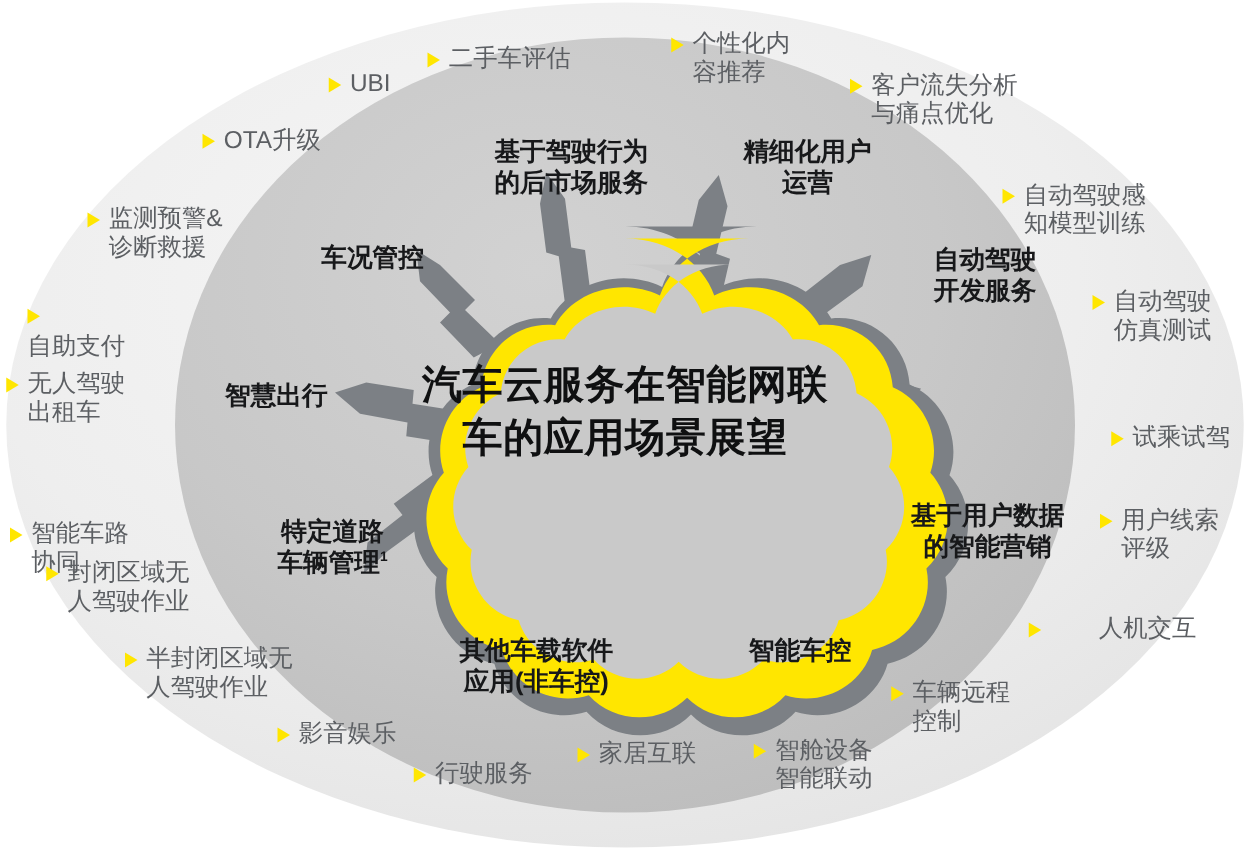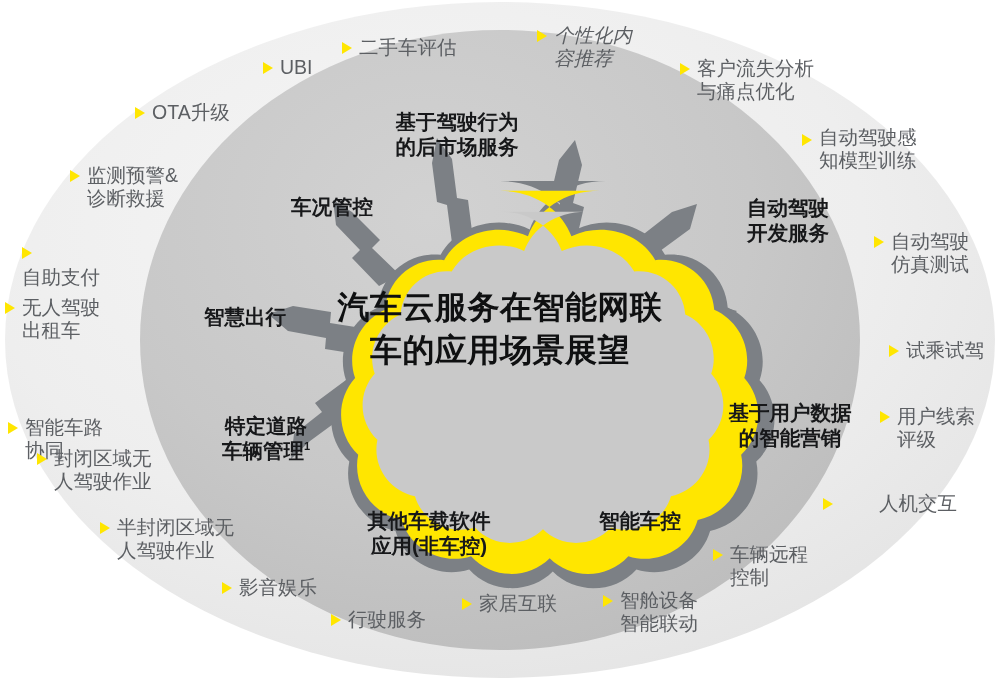--- a/index.html
+++ b/index.html
@@ -38,21 +38,21 @@
   
   .inner-item{
     position:absolute;
     color:#17181a;
     font-size:20.5px;
     font-weight:700;
     line-height:1.2;
     white-space:pre-line;
     text-align:center;
   }
-  .inner-item.left{text-align:right;}
+  .inner-item.left{text-align:center;}
   .inner-item sup{font-size:11px;vertical-align:super;font-weight:700;}
 
   
   #center-text{
     position:absolute;
     left:330px;top:286px;
     width:340px;
     text-align:center;
     color:#0f1011;
     font-size:32px;
@@ -165,20 +165,22 @@
                c9 -25 35 -44 69 -44 z" transform="translate(500 345) scale(0.895) translate(-500 -345)"></path>
     </g>
   </svg>
 
   <div id="center-text">汽车云服务在智能网联
 车的应用场景展望</div>
 
   <div class="inner-item" style="left:362px;top:110px;width:190px;text-align:center;">基于驾驶行为
 的后市场服务</div>
 
+  <div class="inner-item" style="left:566px;top:110px;width:160px;">精细化用户
+运营</div>
 
   <div class="inner-item left" style="left:223px;top:195px;width:150px;">车况管控</div>
 
   <div class="inner-item" style="left:718px;top:196px;width:140px;">自动驾驶
 开发服务</div>
 
   <div class="inner-item left" style="left:156px;top:305px;width:130px;">智慧出行</div>
 
   <div class="inner-item" style="left:196px;top:414px;width:140px;"><span>特定道路
 车辆管理</span><sup>1</sup></div>
@@ -194,38 +196,38 @@
   <div class="outer-item" style="left:263px;top:56px;">
     <span class="tri"></span>
     <span class="otxt">UBI</span>
   </div>
 
   <div class="outer-item" style="left:342px;top:36px;">
     <span class="tri"></span>
     <span class="otxt">二手车评估</span>
   </div>
 
-  <div class="outer-item" style="left:537px;top:24px;font-style:italic;">
+  <div class="outer-item" style="left:537px;top:24px;">
     <span class="tri"></span>
     <span class="otxt">个性化内
 容推荐</span>
   </div>
 
   <div class="outer-item" style="left:680px;top:57px;">
     <span class="tri"></span>
     <span class="otxt">客户流失分析
 与痛点优化</span>
   </div>
 
-  <div class="outer-item" style="left:135px;top:101px;">
+  <div class="outer-item" style="left:162px;top:101px;">
     <span class="tri"></span>
     <span class="otxt">OTA升级</span>
   </div>
 
-  <div class="outer-item" style="left:802px;top:128px;font-family:Liberation Mono, monospace;">
+  <div class="outer-item" style="left:802px;top:145px;">
     <span class="tri"></span>
     <span class="otxt">自动驾驶感
 知模型训练</span>
   </div>
 
   <div class="outer-item" style="left:70px;top:164px;">
     <span class="tri"></span>
     <span class="otxt">监测预警&amp;
 诊断救援</span>
   </div>

